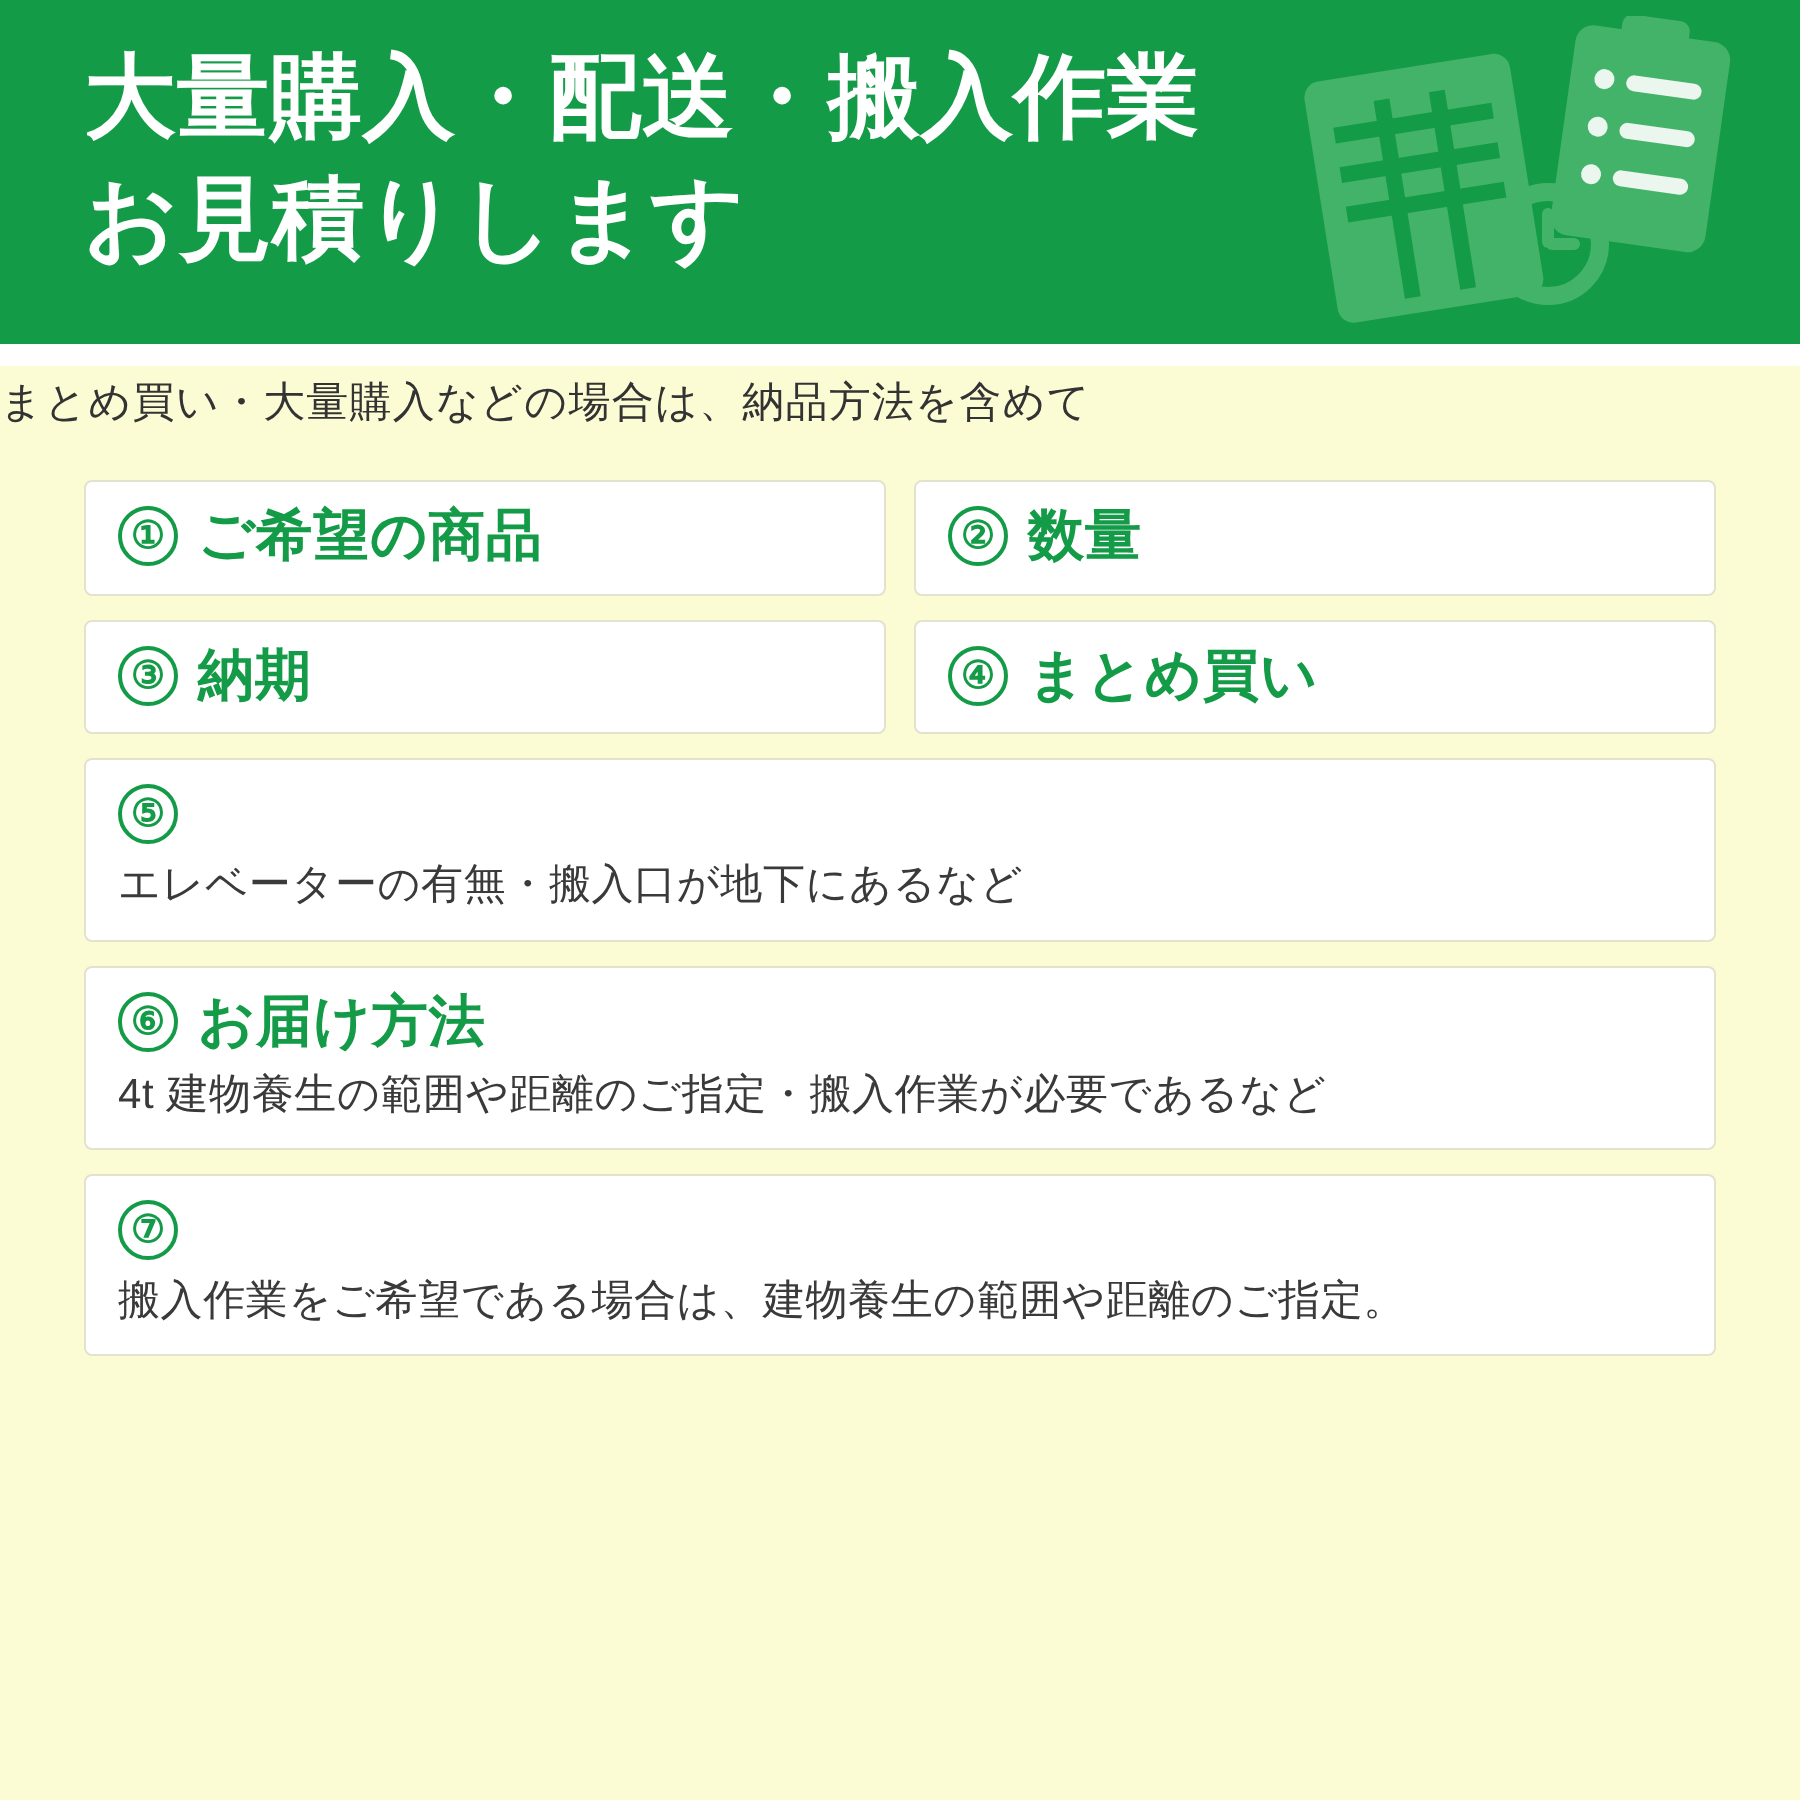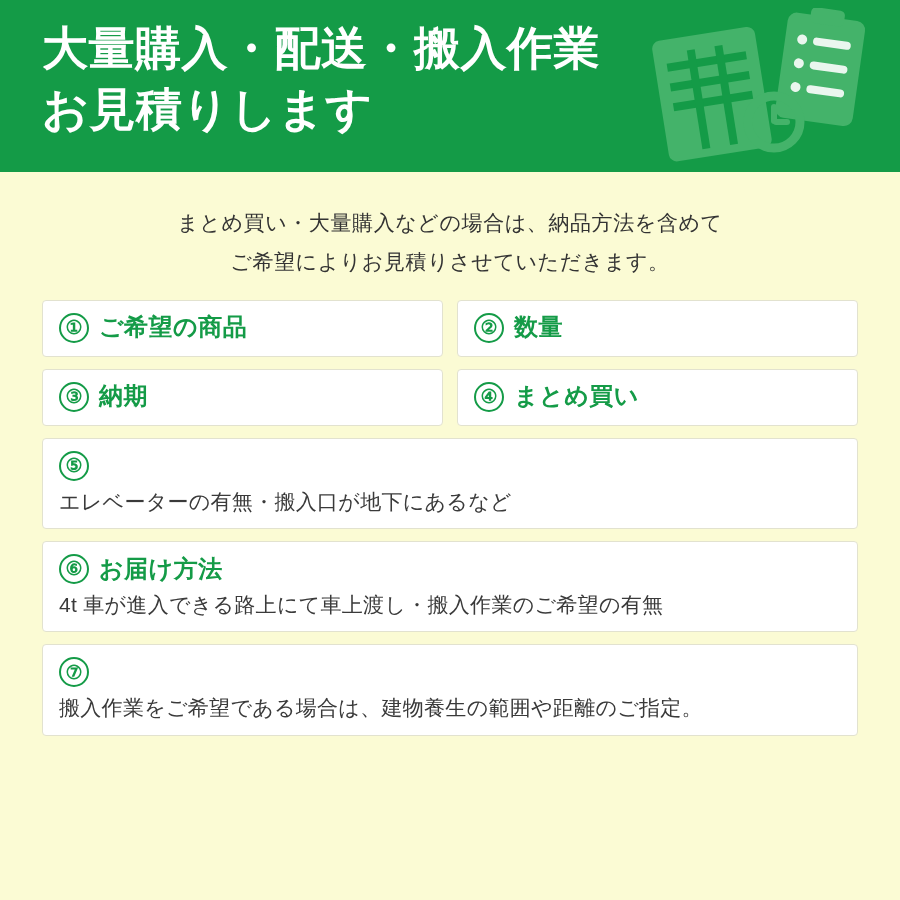--- a/index.html
+++ b/index.html
@@ -52,26 +52,25 @@
   
   .body {
     position: relative;
     width: 900px;
     height: 728px;
     background: #fbfbd4;
     box-sizing: border-box;
     padding: 0;
   }
   .lead {
-    padding-top: 32px;
-    text-align: center;
     color: #333333;
     font-size: 21px;
     line-height: 1.85;
     letter-spacing: 0.6px;
+    margin-top: 11px;
   }
   .lead div {
     white-space: nowrap;
   }
 
   .cards {
     margin-top: 18px;
     padding: 0 42px;
     display: flex;
     flex-wrap: wrap;
@@ -104,21 +103,21 @@
     color: #149b47;
     font-size: 19px;
     font-weight: bold;
     display: flex;
     align-items: center;
     justify-content: center;
     box-sizing: border-box;
   }
   .card-title {
     color: #149b47;
-    font-size: 24px;
+    font-size: 28px;
     font-weight: bold;
     letter-spacing: 0.5px;
     line-height: 1.1;
     text-align: right;
   }
   .card-note {
     margin-top: 7px;
     color: #3a3a3a;
     font-size: 21px;
     letter-spacing: 0.3px;
@@ -164,21 +163,20 @@
           <rect x="27" y="25" width="17" height="6" rx="3" fill="#44b36a"></rect>
         </g>
       </svg>
     </div>
   </div>
 
   <div class="body">
 
     <div class="lead">
       <div>まとめ買い・大量購入などの場合は、納品方法を含めて</div>
-      <div>ご希望によりお見積りさせていただきます。</div>
     </div>
 
     <div class="cards">
 
       <div class="card half">
         <div class="card-head">
           <span class="num">①</span>
           <span class="card-title">ご希望の商品</span>
         </div>
       </div>
@@ -209,21 +207,21 @@
           <span class="num">⑤</span>
         </div>
         <div class="card-note">エレベーターの有無・搬入口が地下にあるなど</div>
       </div>
 
       <div class="card full">
         <div class="card-head">
           <span class="num">⑥</span>
           <span class="card-title">お届け方法</span>
         </div>
-        <div class="card-note">4t 車が進入できる路上にて車上渡し・搬入作業のご希望の有無</div>
+        <div class="card-note">4t 建物養生の範囲や距離のご指定・搬入作業が必要であるなど</div>
       </div>
 
       <div class="card full">
         <div class="card-head">
           <span class="num">⑦</span>
         </div>
         <div class="card-note">搬入作業をご希望である場合は、建物養生の範囲や距離のご指定。</div>
       </div>
 
     </div>

